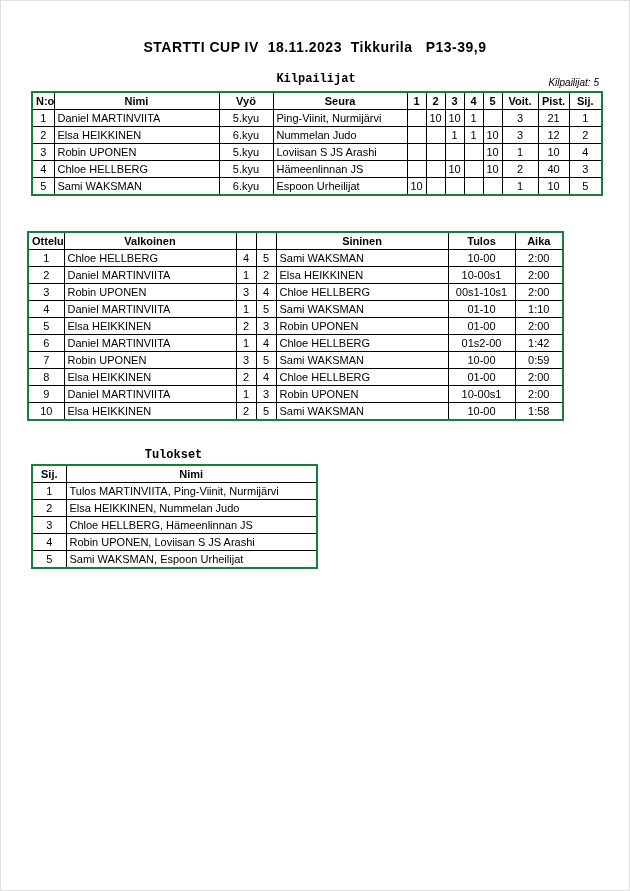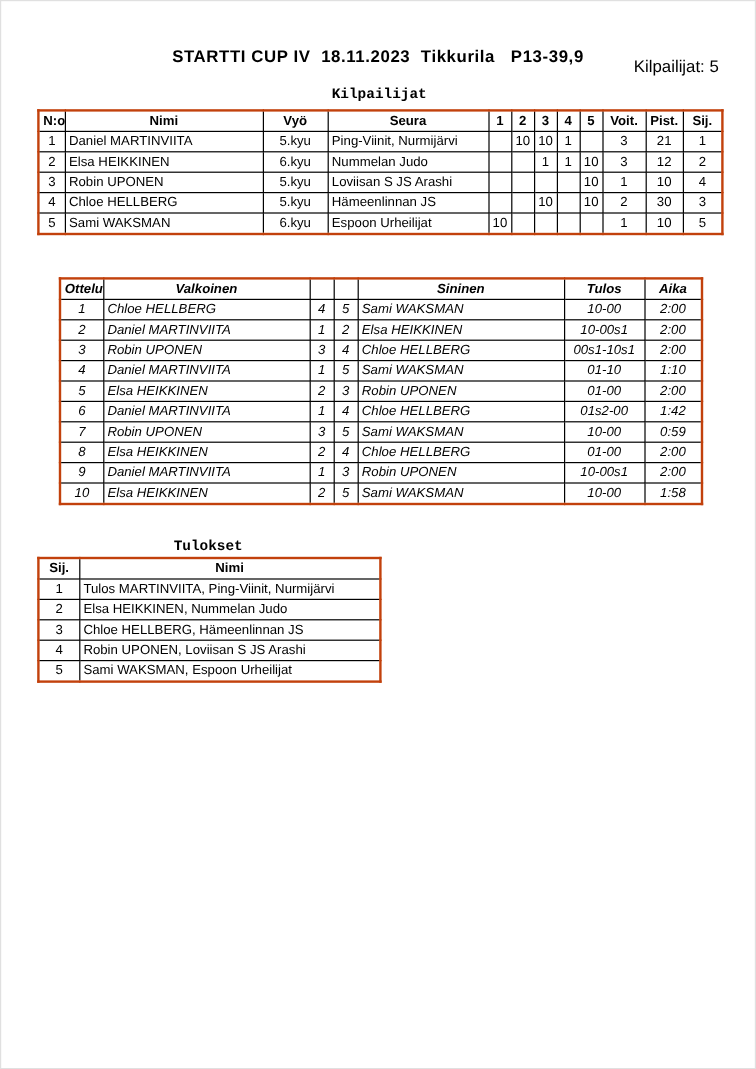--- a/index.html
+++ b/index.html
@@ -18,43 +18,44 @@
     position: absolute;
     top: 38px; left: 0; right: 0;
     text-align: center;
     font-size: 14px;
     font-weight: bold;
     white-space: pre;
     letter-spacing: 0.5px;
   }
   .count-label {
     position: absolute;
-    top: 46px; right: 30px;
-    font-size: 14px;
+    top: 76px; right: 30px;
+    font-size: 10px;
+    font-style: italic;
   }
   .section-heading {
     position: absolute;
     text-align: center;
     font-size: 12px;
     font-weight: bold;
     font-family: Liberation Mono, monospace;
   }
   #heading-kilpailijat { top: 71px; left: 30px; width: 570px; }
   #heading-ottelut    { top: 213px; left: 30px; width: 535px; }
   #heading-tulokset   { top: 447px; left: 30px; width: 285px; }
 
   table.sheet {
     position: absolute;
     border-collapse: collapse;
-    border: 2px solid #c2410c;
+    border: 2px solid #15803d;
     table-layout: fixed;
     font-size: 11px;
   }
   #table-kilpailijat { top: 90px;  left: 30px; width: 570px; }
-  #table-ottelut     { top: 230px; left: 48px; width: 535px; font-style: italic; }
+  #table-ottelut     { top: 230px; left: 26px; width: 535px; }
   #table-tulokset    { top: 463px; left: 30px; width: 285px; }
 
   table.sheet th, table.sheet td {
     border: 1px solid #000;
     height: 16px;
     padding: 0 3px;
     overflow: hidden;
     white-space: nowrap;
   }
   table.sheet th {
@@ -154,21 +155,21 @@
           <td class="al-c">4</td>
           <td class="al-l">Chloe HELLBERG</td>
           <td class="al-c">5.kyu</td>
           <td class="al-l">Hämeenlinnan JS</td>
           <td class="al-c"></td>
           <td class="al-c"></td>
           <td class="al-c">10</td>
           <td class="al-c"></td>
           <td class="al-c">10</td>
           <td class="al-c">2</td>
-          <td class="al-c">30</td>
+          <td class="al-c">40</td>
           <td class="al-c">3</td>
         </tr>
         <tr>
           <td class="al-c">5</td>
           <td class="al-l">Sami WAKSMAN</td>
           <td class="al-c">6.kyu</td>
           <td class="al-l">Espoon Urheilijat</td>
           <td class="al-c">10</td>
           <td class="al-c"></td>
           <td class="al-c"></td>

